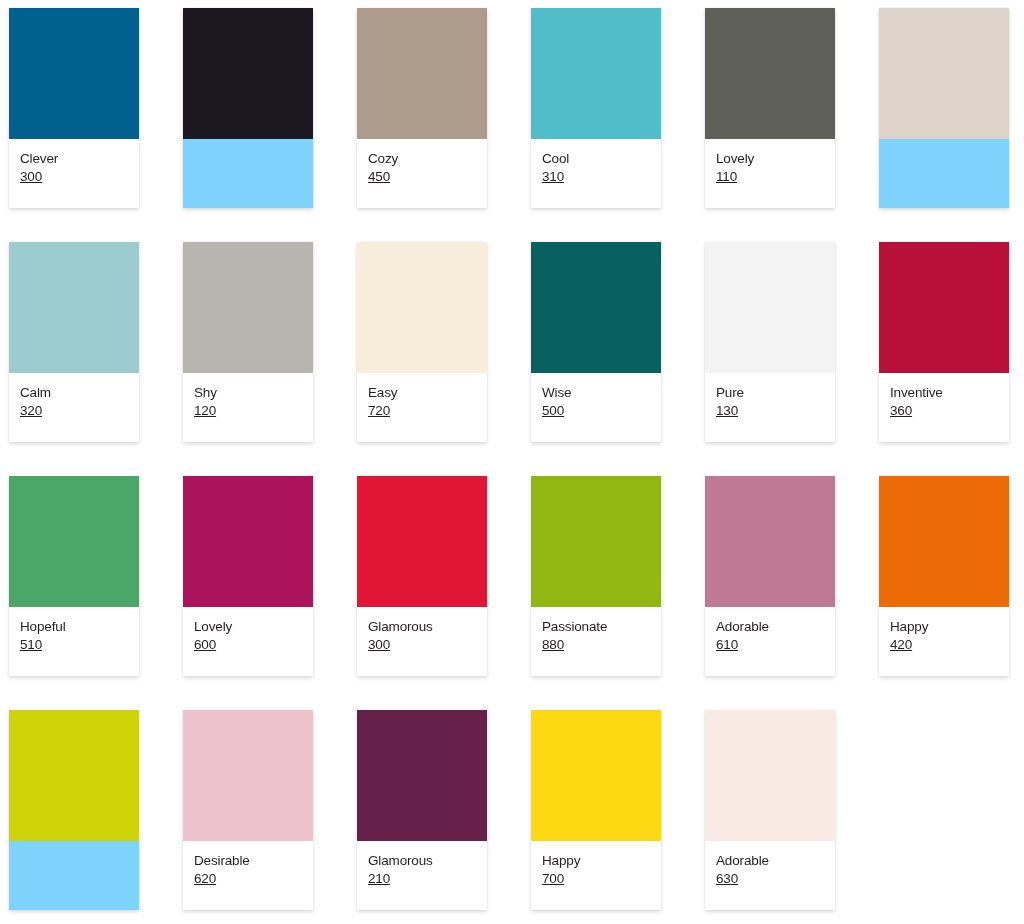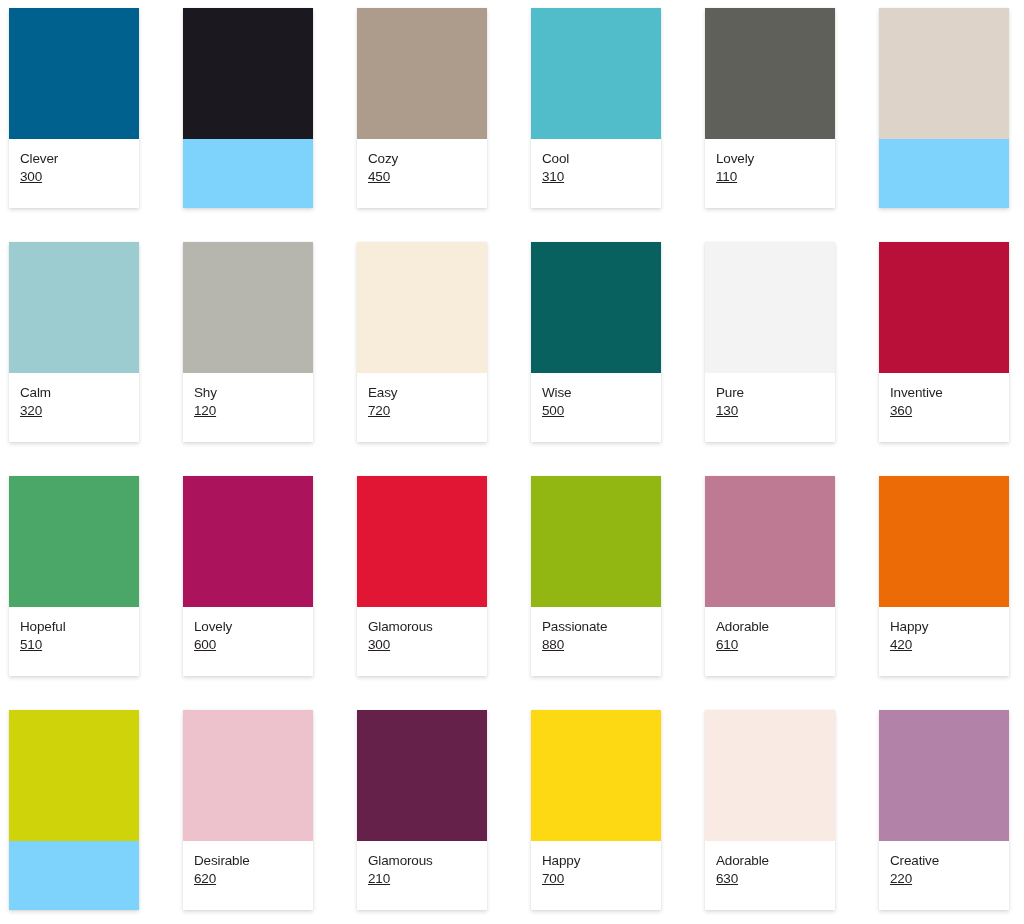--- a/index.html
+++ b/index.html
@@ -216,20 +216,13 @@
         <div class="swatch-code">700</div>
       </div>
     </div>
     <div class="swatch-card">
       <div class="swatch-color" style="background-color: rgb(250, 234, 228);"></div>
       <div class="swatch-info">
         <div class="swatch-name">Adorable</div>
         <div class="swatch-code">630</div>
       </div>
     </div>
-    <div class="swatch-card">
-      <div class="swatch-color" style="background-color: rgb(179, 130, 168);"></div>
-      <div class="swatch-info">
-        <div class="swatch-name">Creative</div>
-        <div class="swatch-code">220</div>
-      </div>
-    </div>
   </div>
 
 </body></html>

